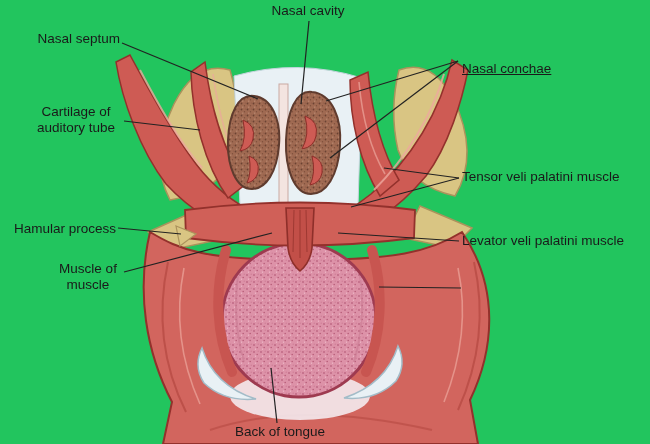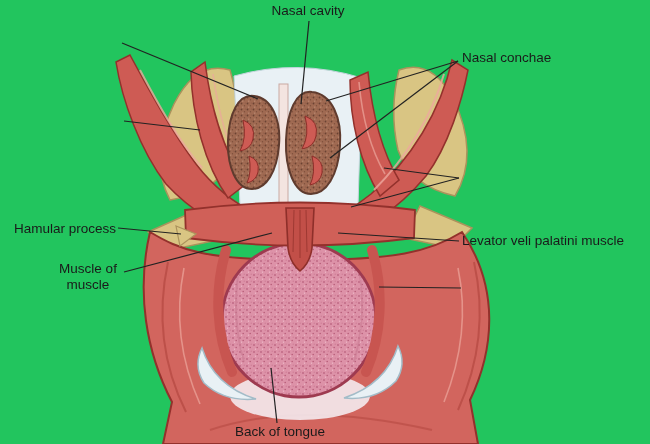--- a/index.html
+++ b/index.html
@@ -27,21 +27,21 @@
     line-height: 1.2;
     color: #1a1a1a;
     white-space: normal;
   }
   .lbl.center { text-align: center; }
   .lbl.right  { text-align: right; }
   .lbl.left   { text-align: left; }
 
   #lbl-nasal-cavity       { left: 252px; top: 3px;   width: 112px; }
   #lbl-nasal-septum       { left: 18px;  top: 31px;  width: 102px; }
-  #lbl-nasal-conchae      { left: 462px; top: 50px;  width: 130px; }
+  #lbl-nasal-conchae      { left: 462px; top: 61px;  width: 130px; text-decoration: underline; }
   #lbl-cartilage-auditory { left: 30px;  top: 104px; width: 92px;  }
   #lbl-tensor             { left: 462px; top: 169px; width: 185px; }
   #lbl-hamular            { left: 2px;   top: 221px; width: 114px; }
   #lbl-levator            { left: 462px; top: 233px; width: 188px; }
   #lbl-muscle-uvula       { left: 48px;  top: 261px; width: 80px;  }
   #lbl-palatopharyngeus   { left: 464px; top: 280px; width: 180px; }
   #lbl-back-tongue        { left: 228px; top: 424px; width: 104px; }
 </style>
 </head>
 <body>
@@ -143,24 +143,27 @@
       <path d="M 118 228 L 181 234"></path>
       <path d="M 459 241 L 338 233"></path>
       <path d="M 124 272 L 272 233"></path>
       <path d="M 461 288 L 379 287"></path>
       <path d="M 277 423 L 271 368"></path>
     </g>
   </svg>
 
   <div class="lbl center" id="lbl-nasal-cavity">Nasal cavity</div>
 
+  <div class="lbl right" id="lbl-nasal-septum">Nasal septum</div>
 
   <div class="lbl left" id="lbl-nasal-conchae">Nasal conchae</div>
 
+  <div class="lbl center" id="lbl-cartilage-auditory">Cartilage of auditory tube</div>
 
+  <div class="lbl left" id="lbl-tensor">Tensor veli palatini muscle</div>
 
   <div class="lbl right" id="lbl-hamular">Hamular process</div>
 
   <div class="lbl left" id="lbl-levator">Levator veli palatini muscle</div>
 
   <div class="lbl center" id="lbl-muscle-uvula">Muscle of muscle</div>
 
 
   <div class="lbl center" id="lbl-back-tongue">Back of tongue</div>
 </div>

